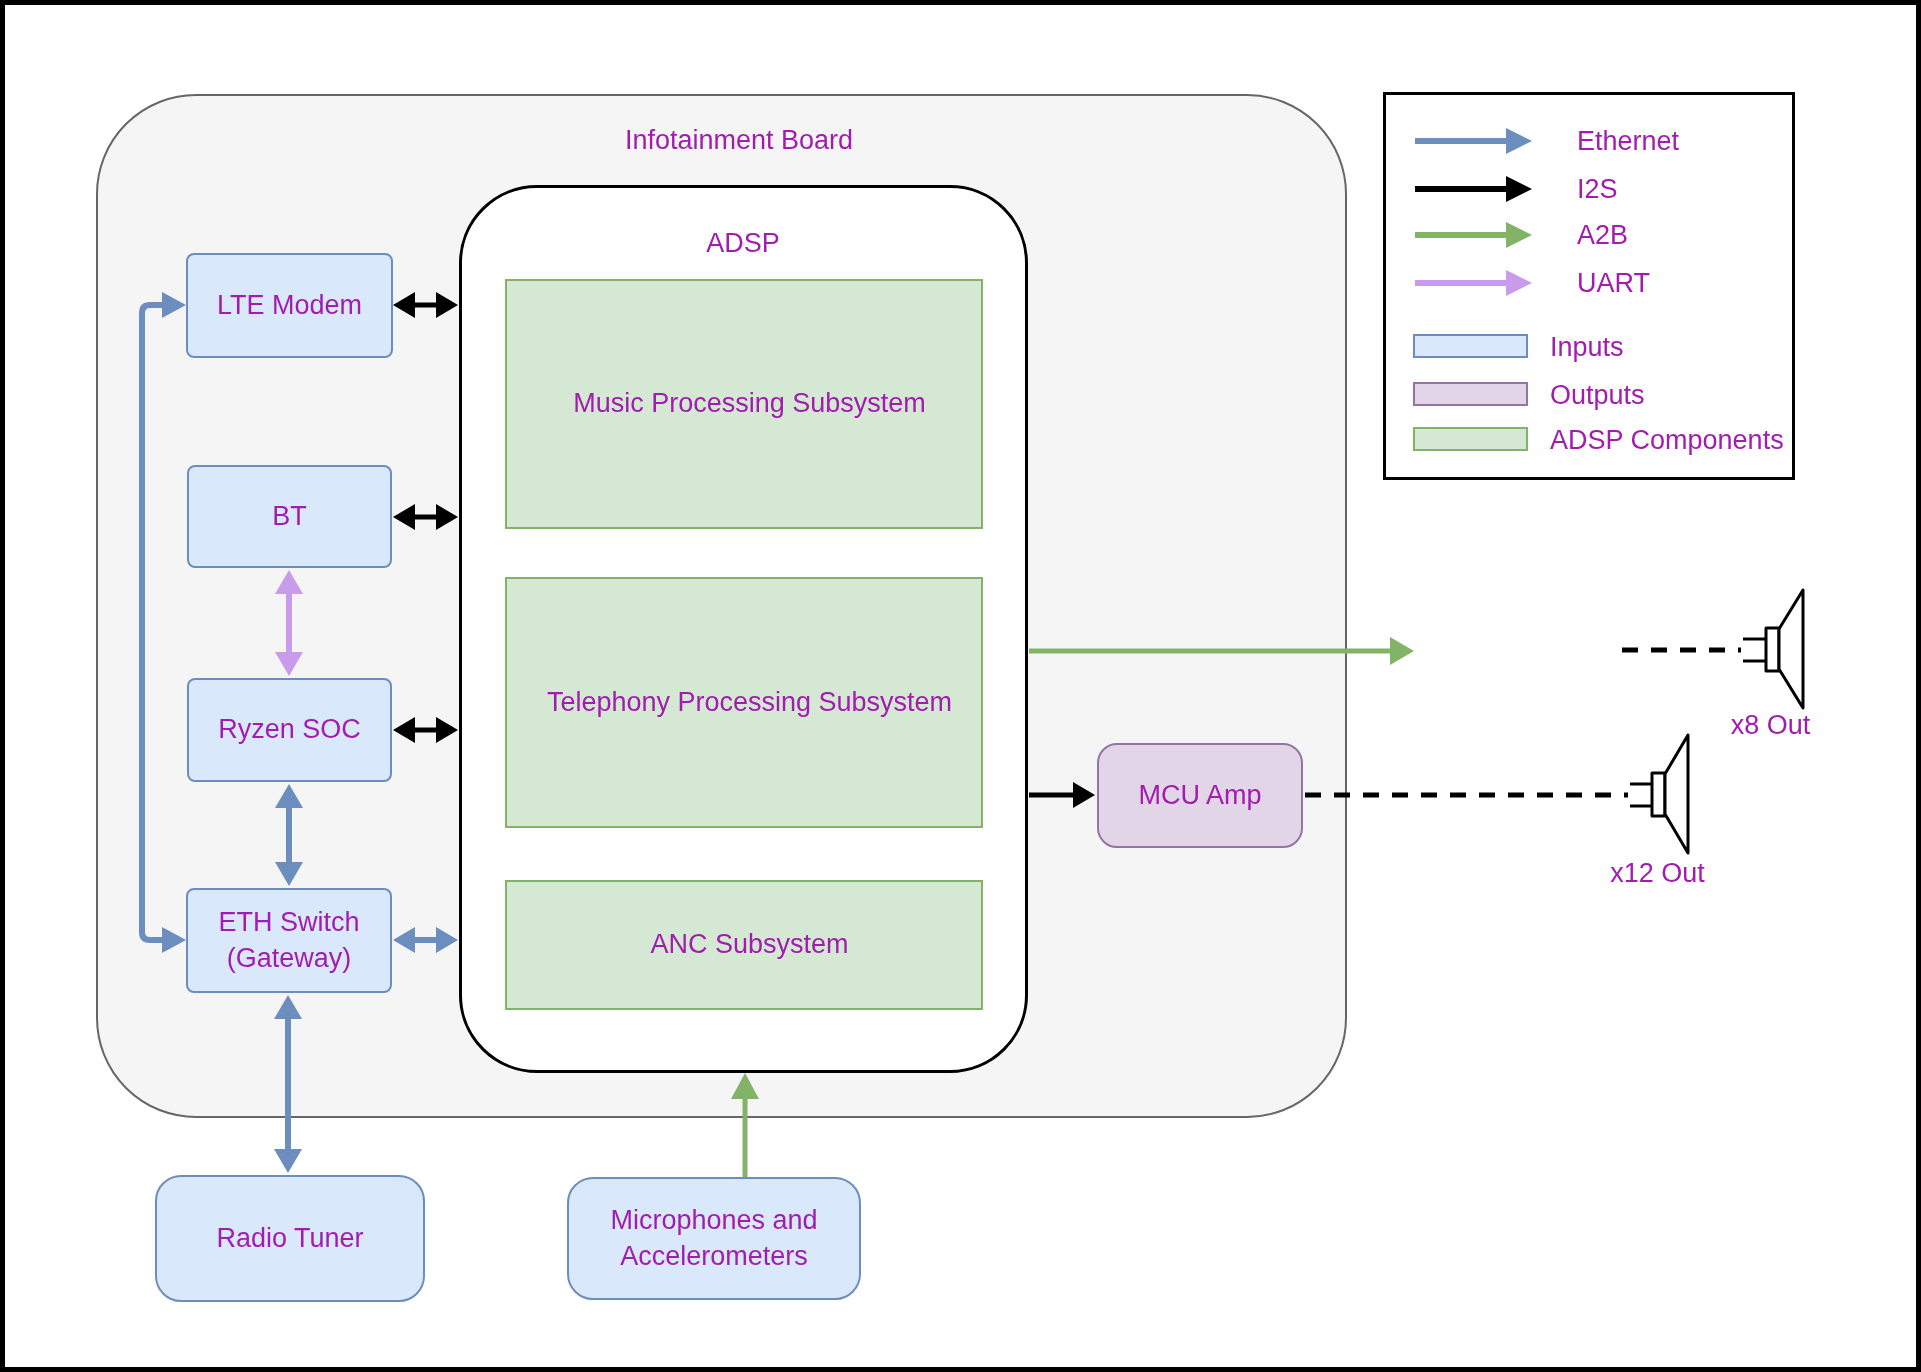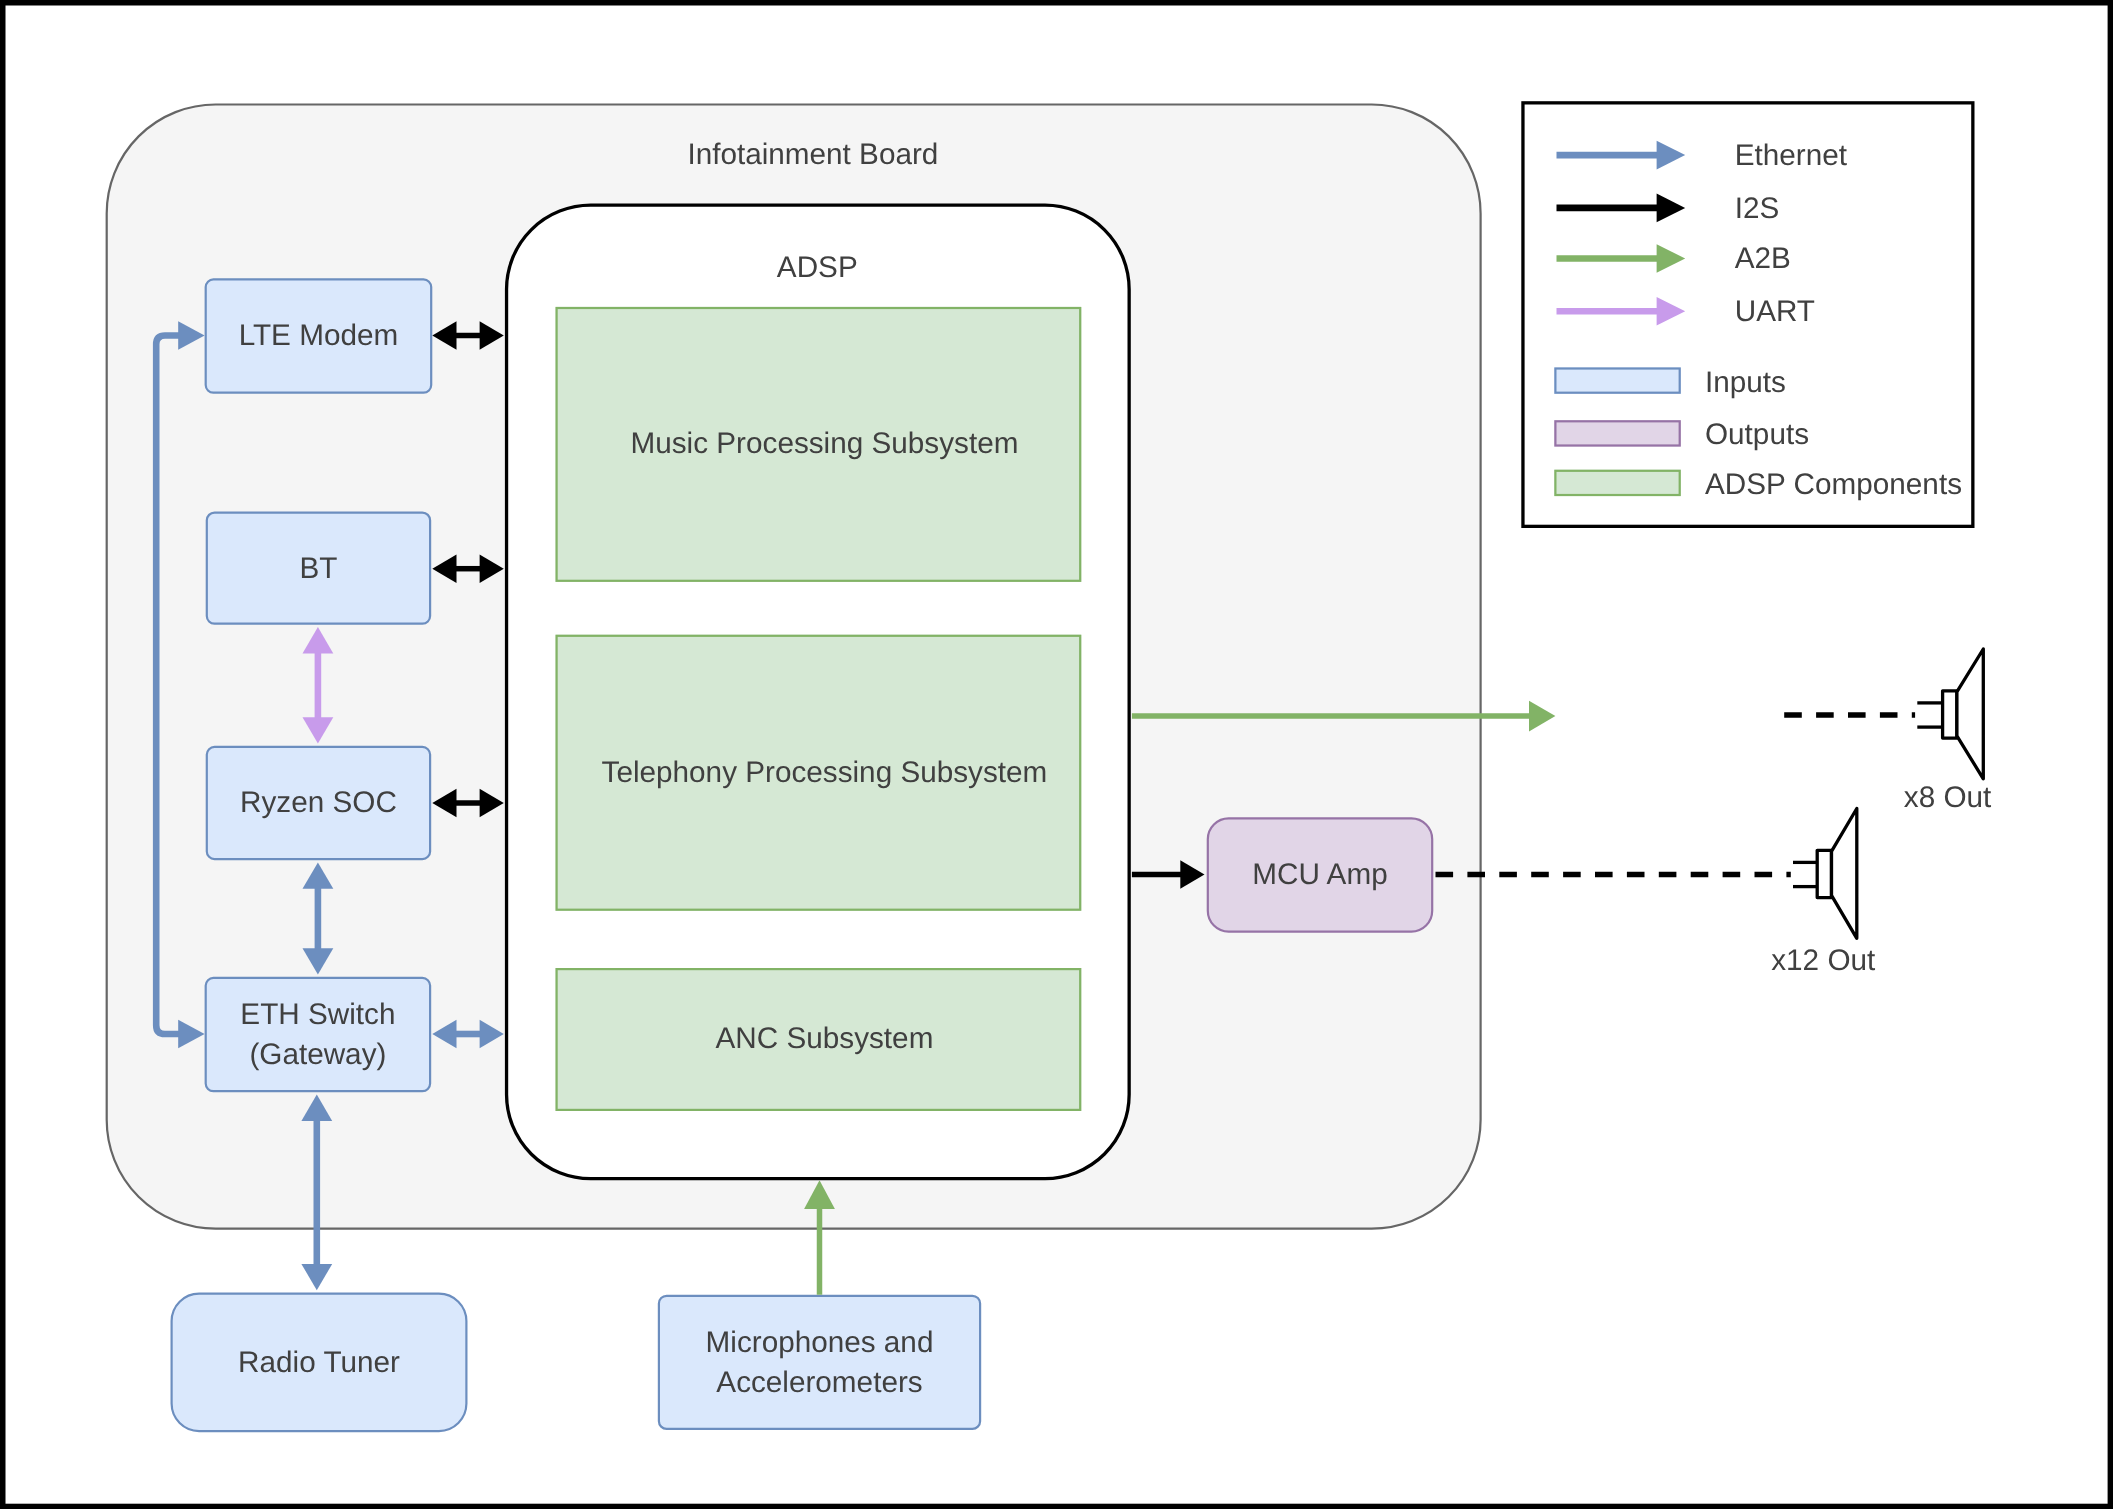--- a/index.html
+++ b/index.html
@@ -1,17 +1,17 @@
 <!DOCTYPE html>
 <html><head>
 <meta charset="utf-8">
 <style>
   html,body{margin:0;padding:0;background:#fff;}
   #stage{position:relative;width:1921px;height:1372px;background:#ffffff;
-         font-family:"Liberation Sans",sans-serif;color:#404040;overflow:hidden;}
+         font-family:"Liberation Sans",sans-serif;color:#a21caf;overflow:hidden;}
   #frame{position:absolute;inset:0;border:5px solid #000;box-sizing:border-box;}
 
   .abs{position:absolute;box-sizing:border-box;}
   .node{position:absolute;box-sizing:border-box;display:flex;flex-direction:column;
         align-items:center;justify-content:center;text-align:center;
         font-size:27px;line-height:1.3;}
   .input{background:#DAE8FC;border:2px solid #6C8EBF;border-radius:8px;}
   .output{background:#E1D5E7;border:2px solid #9673A6;border-radius:20px;}
   .comp{background:#D5E8D4;border:2px solid #82B366;border-radius:0;padding-left:11px;}
 
@@ -24,21 +24,21 @@
 
   #music{left:505px;top:279px;width:478px;height:250px;}
   #telephony{left:505px;top:577px;width:478px;height:251px;}
   #anc{left:505px;top:880px;width:478px;height:130px;}
 
   #lte{left:186px;top:253px;width:207px;height:105px;}
   #bt{left:187px;top:465px;width:205px;height:103px;}
   #ryzen{left:187px;top:678px;width:205px;height:104px;}
   #eth{left:186px;top:888px;width:206px;height:105px;}
   #radio{left:155px;top:1175px;width:270px;height:127px;border-radius:26px;}
-  #mic{left:598px;top:1177px;width:294px;height:123px;border-radius:8px;}
+  #mic{left:567px;top:1177px;width:294px;height:123px;border-radius:26px;}
   #external-amp{left:1416px;top:598px;width:204px;height:104px;}
   #mcu-amp{left:1097px;top:743px;width:206px;height:105px;}
 
   .out-label{position:absolute;font-size:27px;text-align:center;}
   #x8-label{left:1718px;top:710px;width:105px;}
   #x12-label{left:1600px;top:858px;width:115px;}
 
   
   #wires{position:absolute;left:0;top:0;width:1921px;height:1372px;pointer-events:none;}
   .sh-eth{stroke:#6C8EBF;stroke-width:6;fill:none;}

